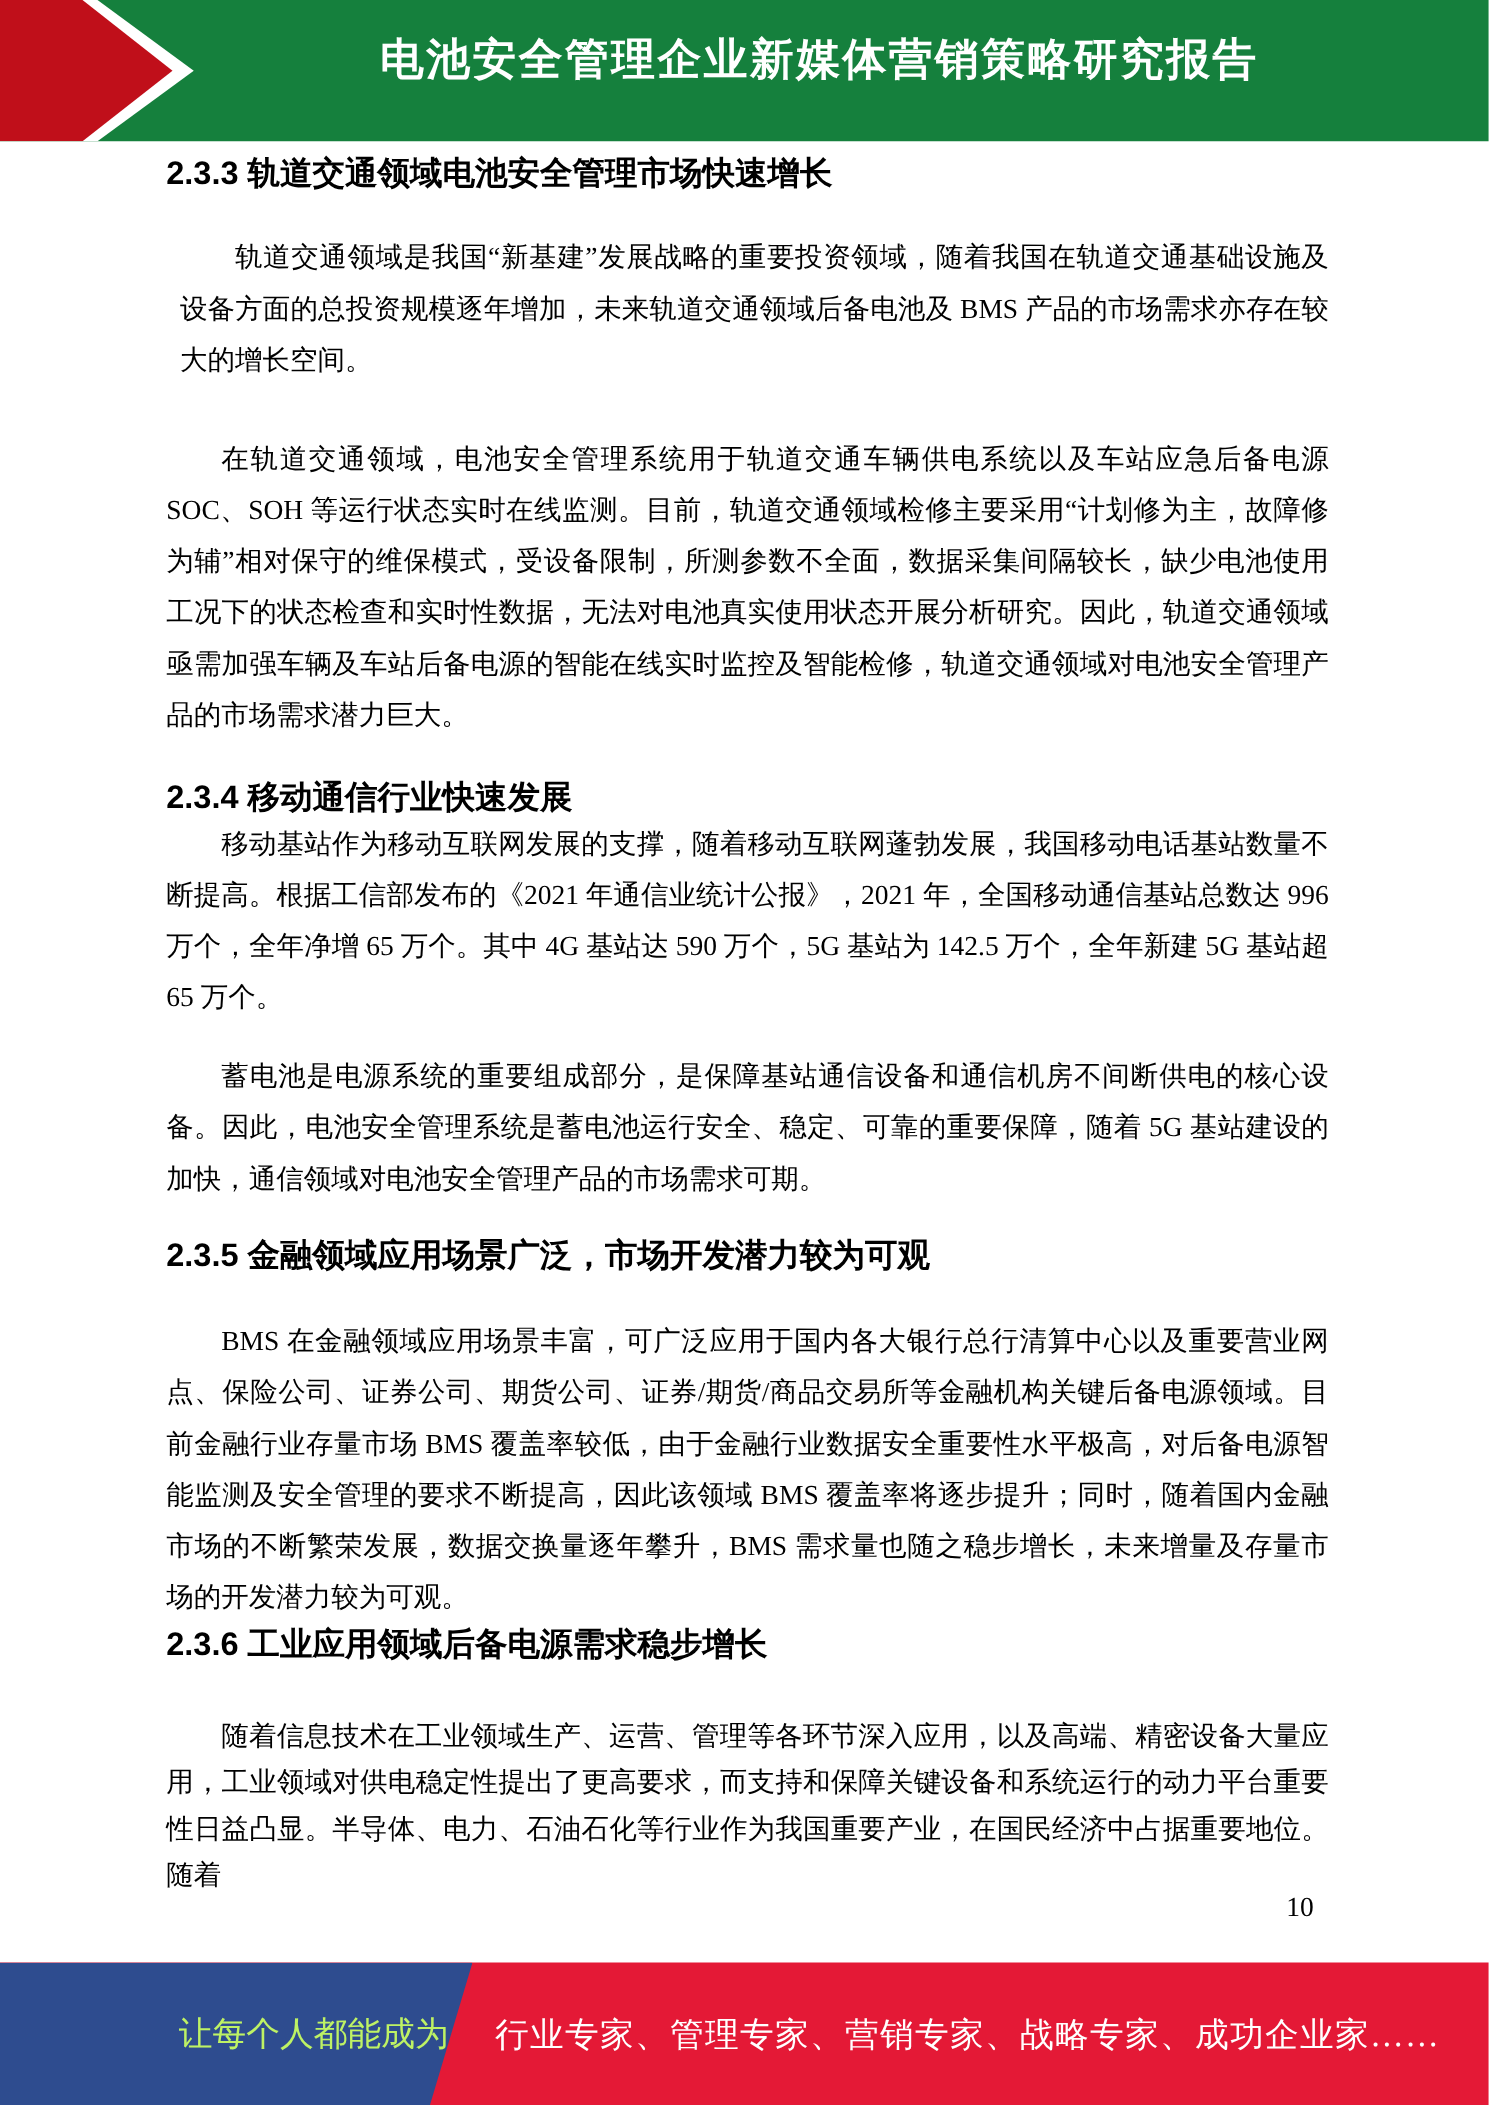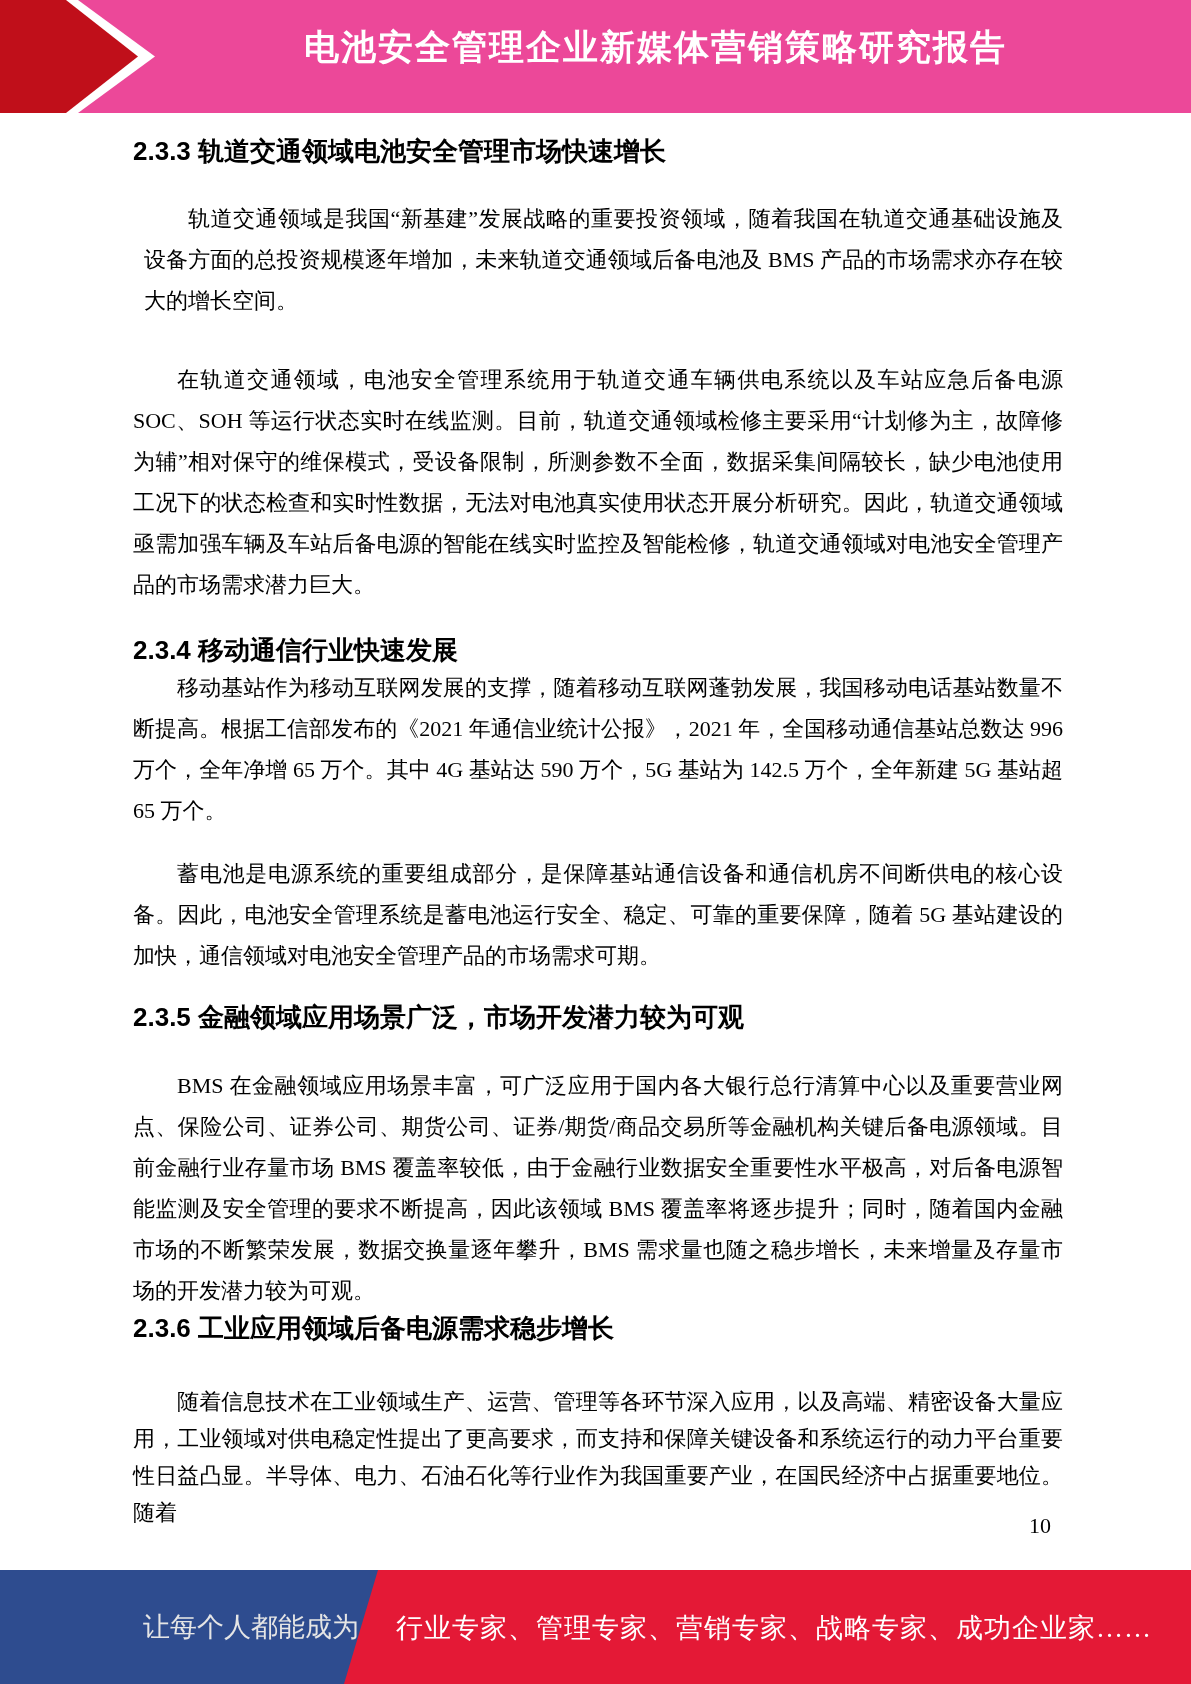--- a/index.html
+++ b/index.html
@@ -3,37 +3,37 @@
 <meta charset="utf-8">
 <style>
   html,body { margin:0; padding:0; }
   body {
     width:1191px; height:1684px; position:relative; background:#ffffff;
     font-family:"Liberation Serif","DejaVu Serif",serif; color:#000;
     overflow:hidden;
   }
 
   
-  .banner { position:absolute; left:0; top:0; width:1191px; height:113px; background:#ec4899; }
+  .banner { position:absolute; left:0; top:0; width:1191px; height:113px; background:#15803d; }
   .banner-title {
     position:absolute; left:120px; right:0; top:0; height:94px;
     display:flex; align-items:center; justify-content:center;
     color:#ffffff; font-family:"Liberation Sans","DejaVu Sans",sans-serif;
     font-weight:bold; font-size:35px; letter-spacing:2px; white-space:nowrap;
   }
   .arrow-wrap { position:absolute; left:0; top:0; width:170px; height:113px; }
 
   
   .content { position:absolute; left:133px; top:113px; width:930px; }
   h2 {
     font-family:"Liberation Sans","DejaVu Sans",sans-serif;
     font-size:26px; line-height:34px; font-weight:bold; margin:0; white-space:nowrap;
   }
   p { font-size:22px; line-height:41px; margin:0; text-align:justify; text-indent:2em; }
-  .h-233 { margin-top:21px; }
+  .h-233 { margin-top:8px; }
   .p1 { margin-top:30px;margin-left:11px; }
   .p2 { margin-top:38px; }
   .h-234 { margin-top:28px; }
   .p3 { }
   .p4 { margin-top:22px; }
   .h-235 { margin-top:24px; }
   .p5 { margin-top:31px; }
   .h-236 { }
   .p6 { margin-top:38px; line-height:37px; }
 
@@ -43,21 +43,21 @@
   }
 
   
   .footer { position:absolute; left:0; top:1570px; width:1191px; height:114px; background:#e41936; }
   .footer-blue {
     position:absolute; left:0; top:0; width:378px; height:114px; background:#2e4c8f;
     clip-path:polygon(0 0, 100% 0, 91% 100%, 0 100%);
   }
   .footer-left-text {
     position:absolute; left:143px; top:0; height:114px;
-    display:flex; align-items:center; color:#e5e5e5; font-size:27px; white-space:nowrap;font-family:Liberation Mono, monospace;
+    display:flex; align-items:center; color:#bef264; font-size:27px; white-space:nowrap;font-family:Liberation Mono, monospace;
   }
   .footer-right-text {
     position:absolute; left:396px; top:1px; height:114px;
     display:flex; align-items:center; color:#ffffff; font-size:27px;
     letter-spacing:1px; white-space:nowrap;
   }
 </style>
 </head>
 <body>
 

